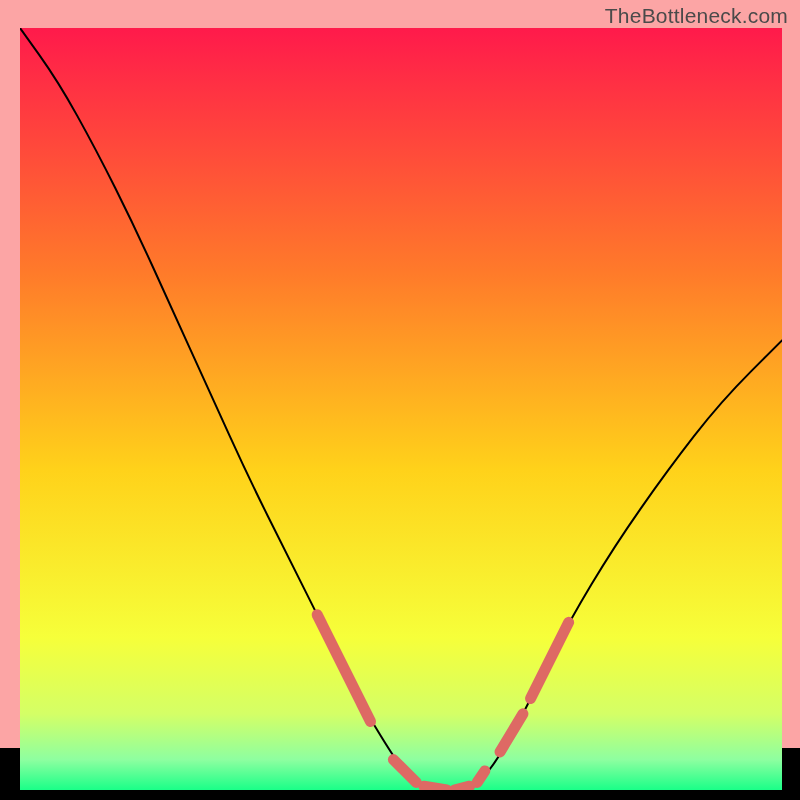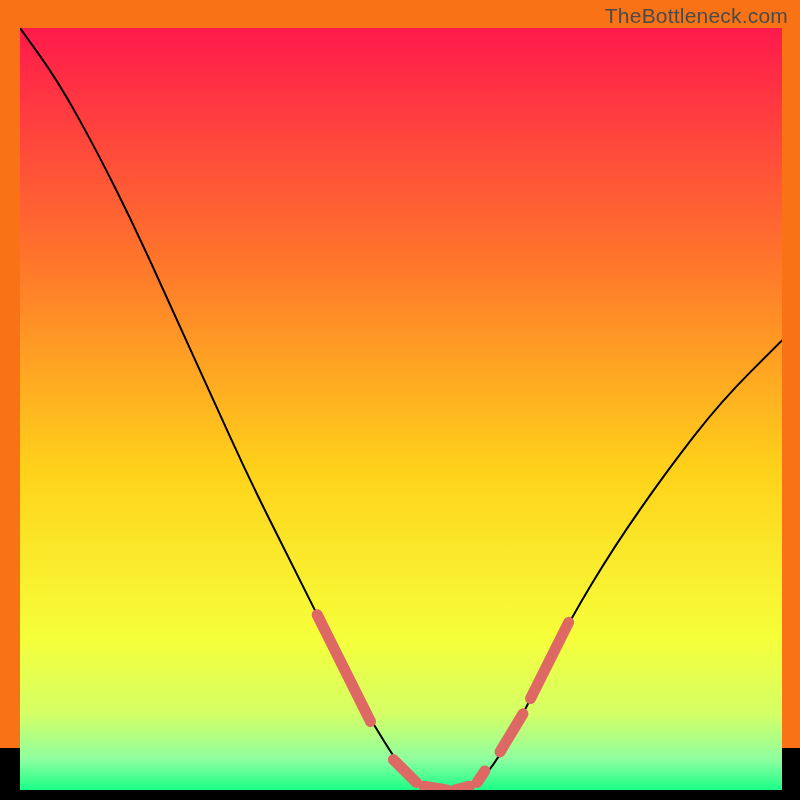--- a/index.html
+++ b/index.html
@@ -7,21 +7,21 @@
     padding: 0;
     width: 800px;
     height: 800px;
     background: #000;
     overflow: hidden;
   }
   .stage {
     position: relative;
     width: 800px;
     height: 748px;
-    background: #f97316;
+    background: #fca5a5;
     text-align: right;
   }
   .watermark {
     position: absolute;
     top: 4px;
     right: 12px;
     font-family: Arial, Helvetica, sans-serif;
     font-size: 21px;
     font-weight: 500;
     color: #4a4a4a;

